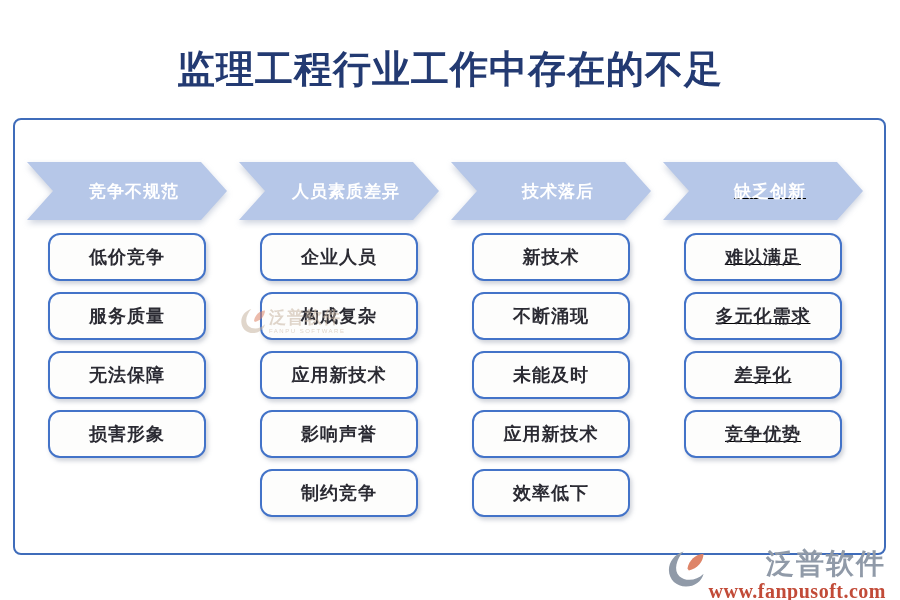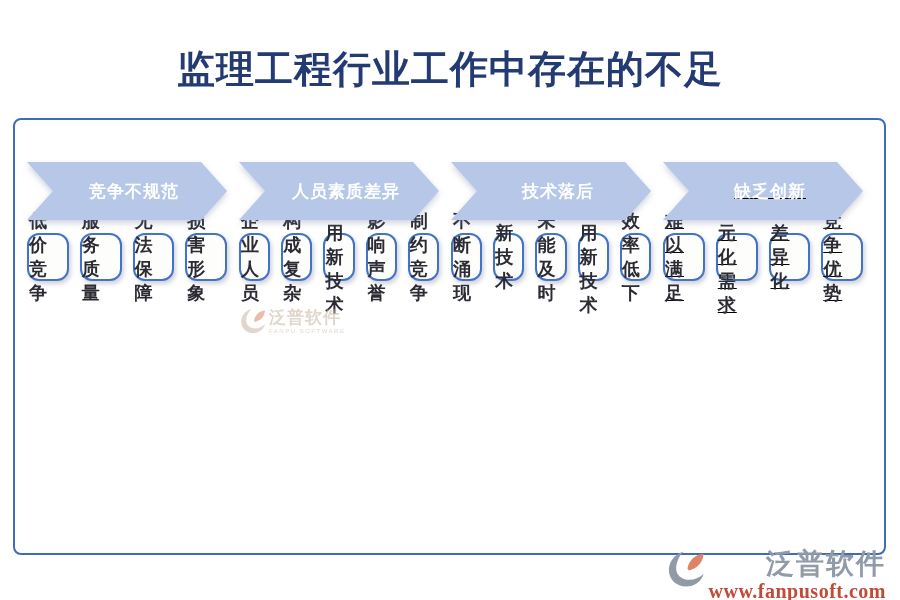--- a/index.html
+++ b/index.html
@@ -58,21 +58,21 @@
     background:var(--arrow-fill);
     clip-path:polygon(0 0, calc(100% - 26px) 0, 100% 50%, calc(100% - 26px) 100%, 0 100%, 26px 50%);
     display:flex;align-items:center;justify-content:center;
     padding-left:14px;
     color:var(--arrow-text);
     font-size:17px;font-weight:bold;
     letter-spacing:1px;
   }
   .boxes{
     margin-top:13px;
-    display:flex;flex-direction:row;
+    display:flex;flex-direction:column;
     align-items:center;
     gap:11px;
   }
   .box{
     width:158px;height:48px;
     background:var(--box-bg);
     border:2px solid var(--box-border);
     border-radius:12px;
     box-shadow:2px 3px 4px rgba(120,130,150,0.35);
     display:flex;align-items:center;justify-content:center;
@@ -155,22 +155,22 @@
       <div class="box">影响声誉</div>
       <div class="box">制约竞争</div>
     </div>
   </div>
 
   <div class="col col-3">
     <div class="chev-wrap">
       <div class="chev">技术落后</div>
     </div>
     <div class="boxes">
+      <div class="box">新技术</div>
       <div class="box">不断涌现</div>
-      <div class="box">新技术</div>
       <div class="box">未能及时</div>
       <div class="box">应用新技术</div>
       <div class="box">效率低下</div>
     </div>
   </div>
 
   <div class="col col-4">
     <div class="chev-wrap">
       <div class="chev">缺乏创新</div>
     </div>

